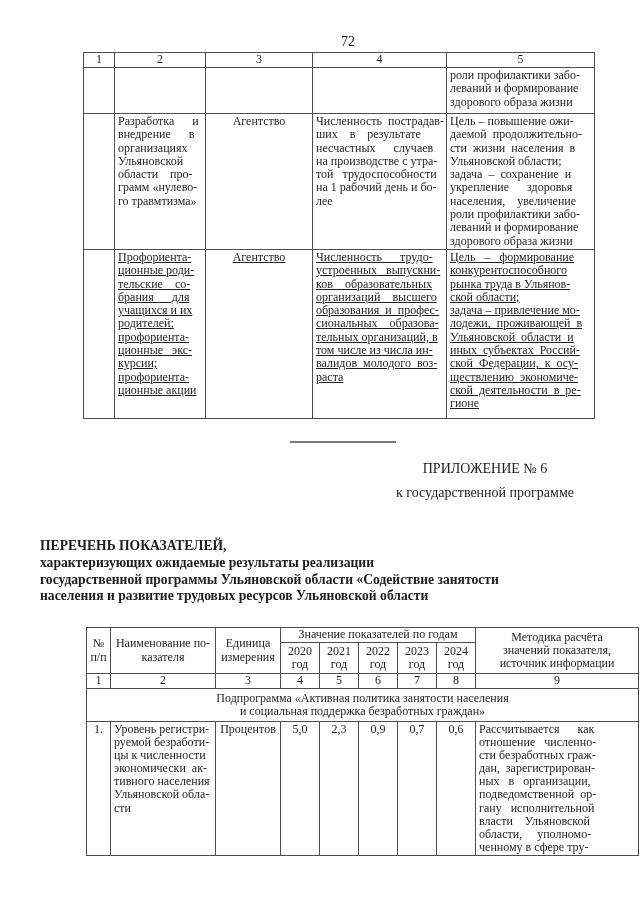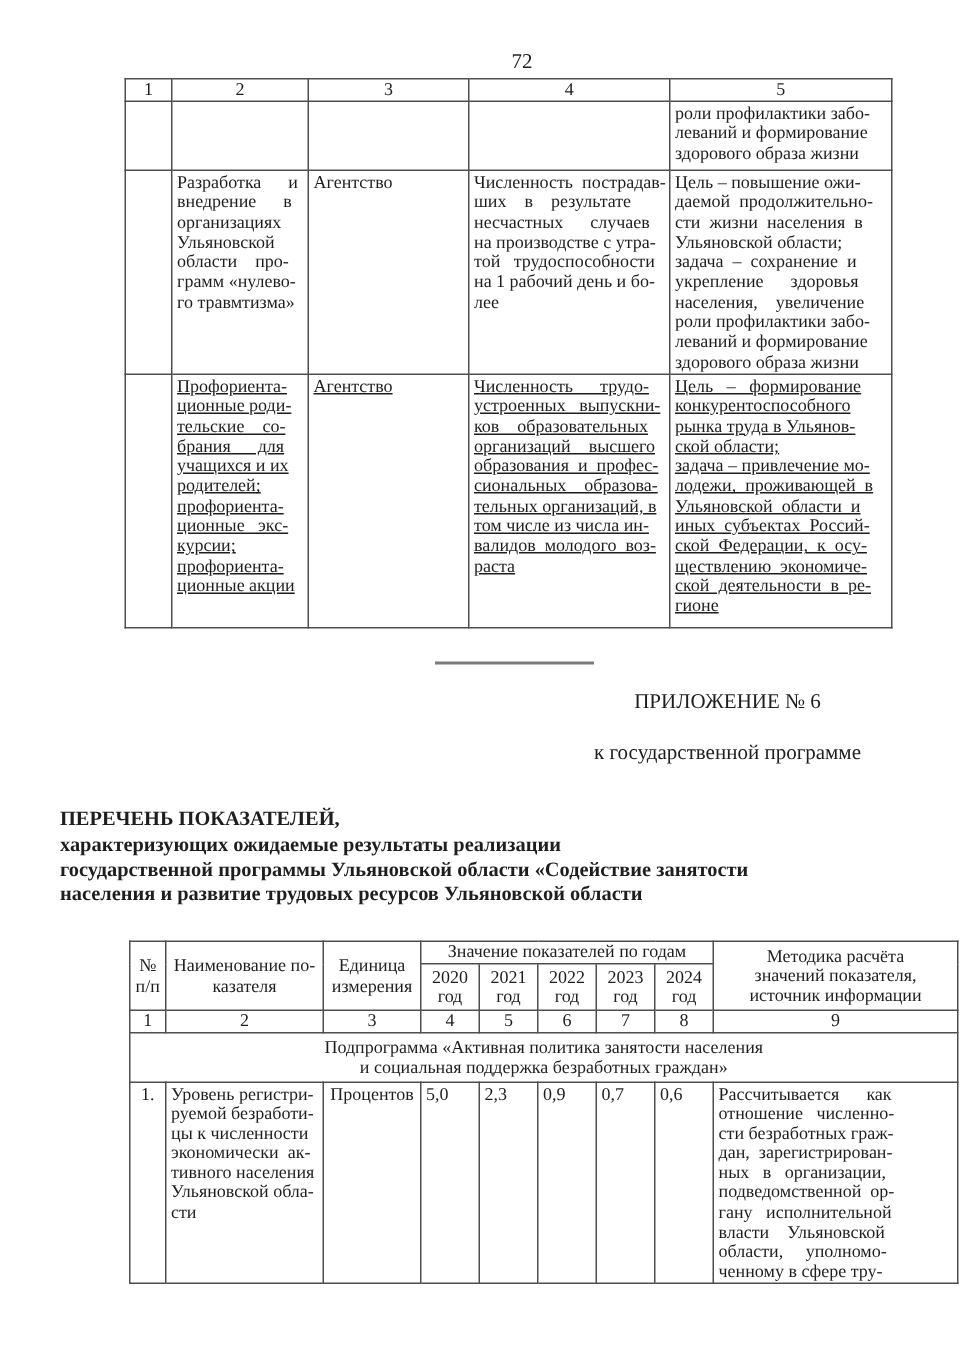--- a/index.html
+++ b/index.html
@@ -31,50 +31,50 @@
     padding:1px 3px;
     white-space:pre;
     overflow:hidden;
   }
   
   #t1{left:83px;top:52px;width:511px;}
   #t1 td.hdr{height:14px;text-align:center;vertical-align:middle;padding:0 2px;}
   #t1 tr.rA td{height:43px;}
   #t1 tr.rB td{height:131px;margin-top:40px;}
   #t1 tr.rC td{height:166px;text-decoration:underline;}
-  #t1 td.exec{}
+  #t1 td.exec{text-align:center;}
   
   #artifact{
     left:290px;top:441px;width:106px;height:2px;
     background:#5a5a5a;opacity:.8;
   }
   
   #appendix{
     left:335px;top:460px;width:300px;
     text-align:center;font-size:14px;line-height:17px;
   }
-  #appendix .ap1{margin-bottom:17px;}
+  #appendix .ap1{margin-bottom:7px;}
   
   #doc-title{
     left:40px;top:538px;width:600px;
     text-align:left;font-weight:bold;
     font-size:13.6px;line-height:16.8px;
     white-space:pre-line;
   }
   
   #t2{left:86px;top:627px;width:552px;line-height:13.1px;}
   #t2 td.hc{text-align:center;vertical-align:middle;padding:0 2px;white-space:pre-line;}
   #t2 tr.hrow1 td{height:14px;}
   #t2 tr.hrow2 td{height:30px;margin-left:32px;}
   #t2 tr.nums td{height:14px;text-align:center;vertical-align:middle;padding:0;}
   #t2 tr.subp td{height:30px;text-align:center;vertical-align:middle;white-space:pre-line;}
   #t2 tr.data td{height:128px;}
   #t2 tr.data td.c-num{text-align:center;}
   #t2 tr.data td.c-unit{text-align:center;}
-  #t2 tr.data td.c-val{text-align:left;}
+  #t2 tr.data td.c-val{text-align:center;}
 </style>
 </head>
 <body>
 
 <div class="abs" id="page-number">72</div>
 
 <table class="scan" id="t1">
   <colgroup>
     <col style="width:31px">
       <col style="width:91px">

